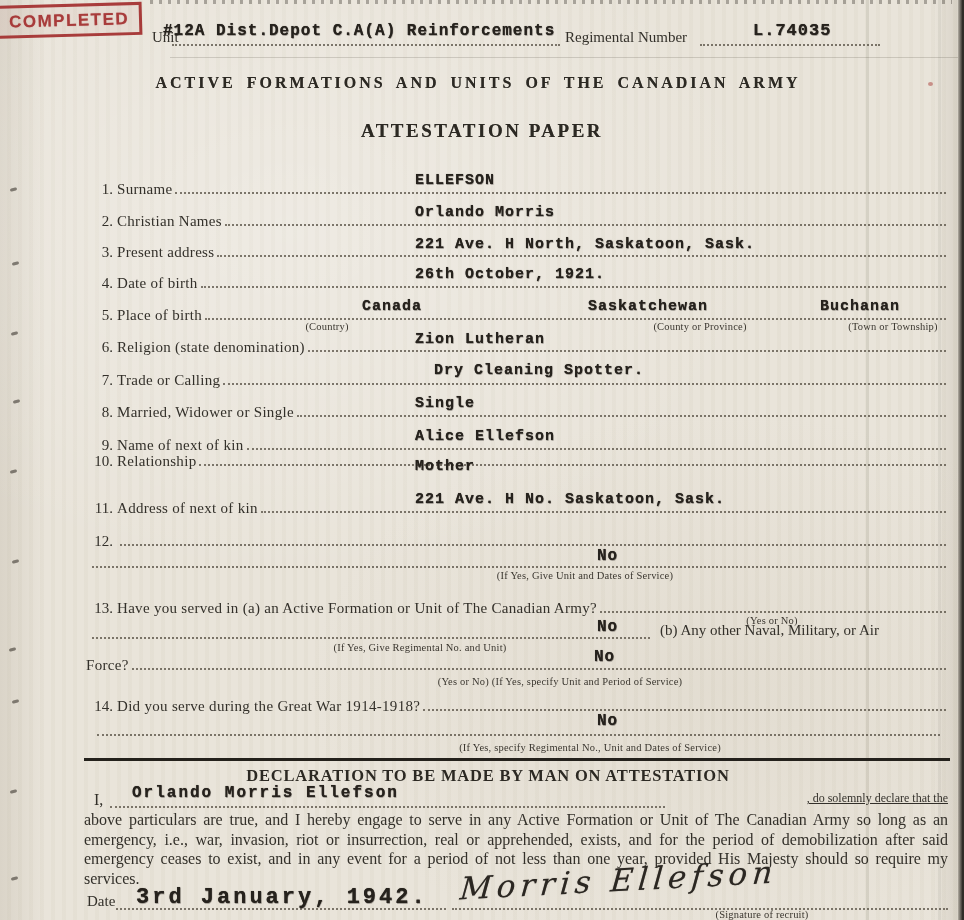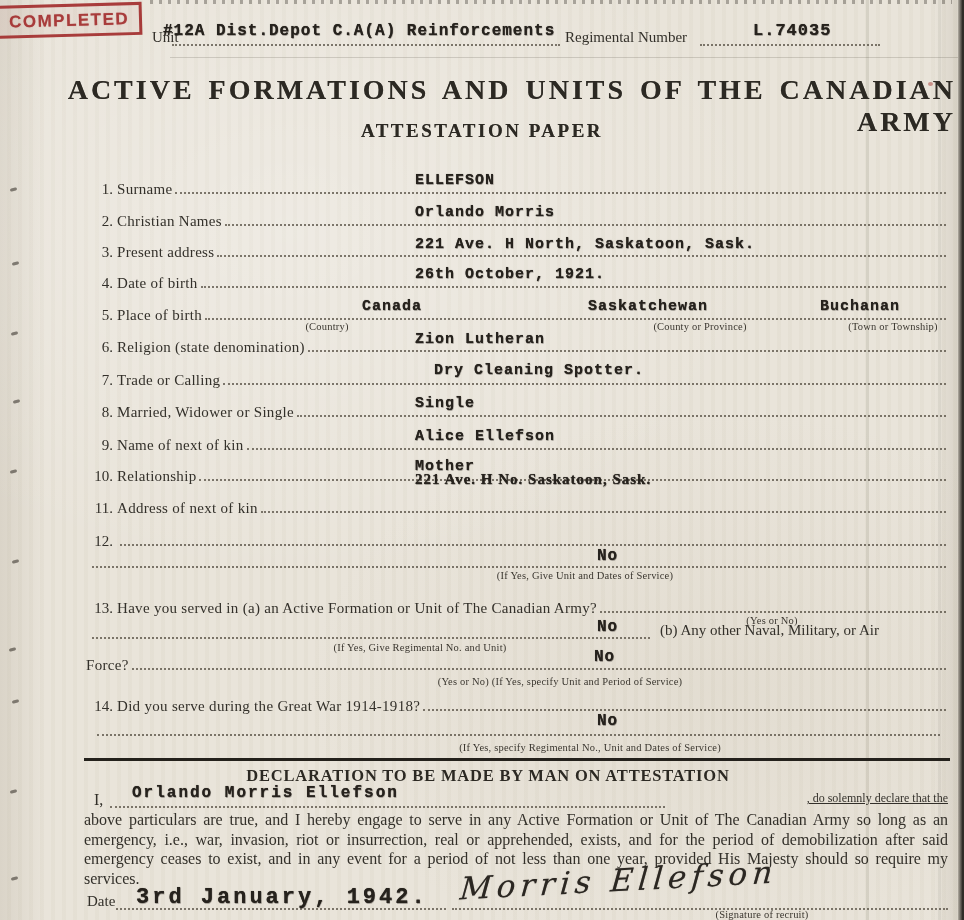--- a/index.html
+++ b/index.html
@@ -37,22 +37,22 @@
   .typed{
     position:absolute; white-space:nowrap;
     font:bold 15px "Liberation Mono","DejaVu Sans Mono",monospace;
     color:#26221d; letter-spacing:1px;
     text-shadow:0 0 0.7px rgba(35,30,25,0.85), 0.5px 0.5px 0 rgba(35,30,25,0.3);
   }
   .typed.big{font-size:16px;}
   .cap{position:absolute; font-size:10.5px; white-space:nowrap; color:#3a362f; letter-spacing:0.2px;}
   .cap.center{transform:translateX(-50%);}
 
-  .title{position:absolute; left:0; right:8px; text-align:right; font-weight:bold;
-    font-size:28px; letter-spacing:3px; word-spacing:4px; color:#2c2923;
+  .title{position:absolute; left:0; right:8px; text-align:center; font-weight:bold;
+    font-size:16px; letter-spacing:3px; word-spacing:4px; color:#2c2923;
     text-shadow:0 0 0.6px rgba(44,41,35,0.6);}
   .subtitle{position:absolute; left:0; right:0; text-align:center; font-weight:bold;
     font-size:19px; letter-spacing:2.5px; color:#2c2923; text-shadow:0 0 0.6px rgba(44,41,35,0.6);}
 
   .frow{position:absolute; left:86px; right:18px; display:flex; align-items:baseline;
     font-size:15px; line-height:1.25;}
   .fnum{flex:none; width:27px; text-align:right; margin-right:4px;}
   .flabel{flex:none; white-space:nowrap; letter-spacing:0.3px;}
   .dots{flex:1 1 auto; border-bottom:2px dotted rgba(75,68,57,0.7); height:0; margin-left:3px;}
   .dotline{position:absolute; height:0; border-bottom:2px dotted rgba(75,68,57,0.7);}
@@ -163,33 +163,33 @@
   </div>
   <span class="typed" style="left:415px; top:395px;">Single</span>
 
   <div class="frow" style="top:436px;">
     <span class="fnum">9.</span>
     <span class="flabel">Name of next of kin</span>
     <span class="dots"></span>
   </div>
   <span class="typed" style="left:415px; top:428px;">Alice Ellefson</span>
 
-  <div class="frow" style="top:467px;">
+  <div class="frow" style="top:452px;">
     <span class="fnum">10.</span>
     <span class="flabel">Relationship</span>
     <span class="dots"></span>
   </div>
   <span class="typed" style="left:415px; top:458px;">Mother</span>
 
   <div class="frow" style="top:499px;">
     <span class="fnum">11.</span>
     <span class="flabel">Address of next of kin</span>
     <span class="dots"></span>
   </div>
-  <span class="typed" style="left:415px; top:471px;font-family:Liberation Serif, serif;">221 Ave. H No. Saskatoon, Sask.</span>
+  <span class="typed" style="left:415px; top:491px;">221 Ave. H No. Saskatoon, Sask.</span>
 
   <div class="frow" style="top:532px;">
     <span class="fnum">12.</span>
     <span class="dots"></span>
   </div>
   <span class="typed big" style="left:597px; top:547px;">No</span>
   <div class="dotline" style="left:92px; right:18px; top:566px;"></div>
   <span class="cap center" style="left:585px; top:570px;">(If Yes, Give Unit and Dates of Service)</span>
 
   <div class="frow" style="top:599px;">

